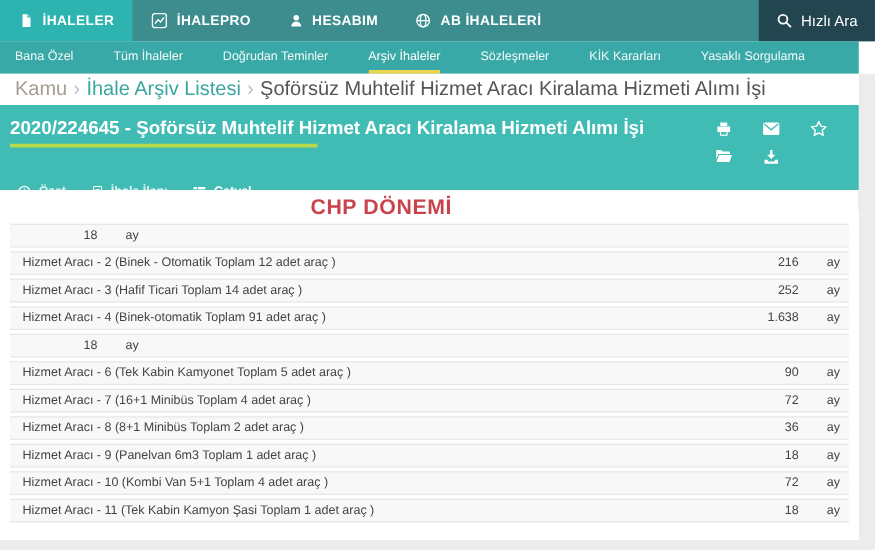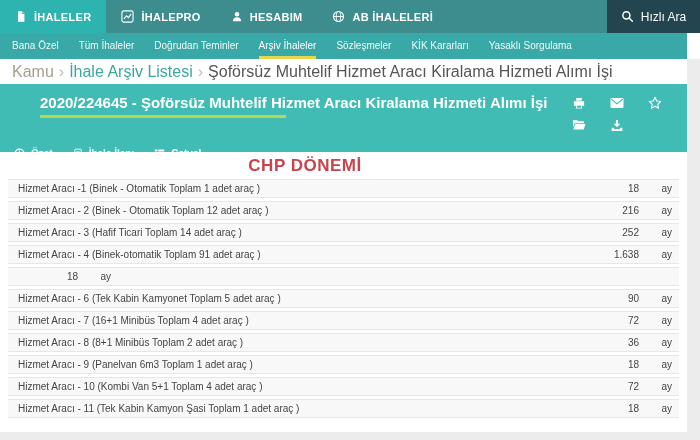--- a/index.html
+++ b/index.html
@@ -18,35 +18,35 @@
   .topbar{position:absolute;left:0;top:0;width:700px;height:33px;background:var(--topbar);
     display:flex;align-items:stretch;}
   .topnav-item{display:flex;align-items:center;gap:7px;padding:0 15px;color:#fff;
     font-size:11px;font-weight:bold;letter-spacing:.3px;cursor:pointer;text-decoration:none;}
   .topnav-item.active{background:var(--topbar_active);}
   .quick-search{position:absolute;right:0;top:0;height:33px;width:93px;background:var(--search_dark);
     display:flex;align-items:center;justify-content:center;gap:7px;color:#fff;font-size:12px;cursor:pointer;}
 
   
   .subnav{position:absolute;left:0;top:33px;width:687px;height:26px;background:var(--subnav);
-    display:flex;align-items:stretch;gap:20px;padding-left:12px;}
+    display:flex;align-items:stretch;gap:32px;padding-left:12px;}
   .subnav-item{display:flex;align-items:center;color:rgba(255,255,255,.93);font-size:10px;
     cursor:pointer;text-decoration:none;border-bottom:3px solid transparent;padding-top:2px;}
   .subnav-item.active{border-bottom-color:var(--yellow);color:#fff;}
 
   
   .breadcrumb{position:absolute;left:0;top:59px;width:687px;height:25px;background:#fff;
     display:flex;align-items:center;padding-left:12px;font-size:16px;text-align:right;}
   .crumb-sep{color:#bfbfbf;padding:0 5px;}
   .crumb-0{color:var(--crumb_tan);cursor:pointer;}
   .crumb-1{color:var(--link_teal);cursor:pointer;}
   .crumb-2{color:#555;}
 
   
-  .band{position:absolute;left:0;top:84px;width:687px;height:84px;background:var(--band);padding-left:32px;}
+  .band{position:absolute;left:0;top:84px;width:687px;height:84px;background:var(--band);}
   .band-title{color:#fff;font-size:15px;font-weight:bold;padding:10px 120px 0 8px;white-space:nowrap;}
   .title-underline{margin:4px 0 0 8px;width:246px;height:3px;background:var(--green_underline);}
   .band-icons{position:absolute;right:13px;top:8px;display:grid;grid-template-columns:repeat(3,38px);
     grid-auto-rows:22px;justify-items:center;align-items:center;}
   .band-icon{cursor:pointer;}
   .tabbar{position:absolute;left:0;bottom:0;height:27px;display:flex;align-items:stretch;padding-left:4px;}
   .tab{display:flex;align-items:center;gap:6px;padding:0 10px;color:rgba(255,255,255,.85);
     font-size:10px;font-weight:bold;cursor:pointer;border-bottom:3px solid transparent;}
   .tab.active{color:#fff;border-bottom-color:var(--yellow);}
 
@@ -218,21 +218,20 @@
       <span>Cetvel</span>
     </div>
   </div>
 </header>
 
 <main class="content">
   <div class="annotation">CHP DÖNEMİ</div>
   <div class="table">
 
       <div class="trow">
-        <span class="c-name">Hizmet Aracı -1 (Binek - Otomatik Toplam 1 adet araç )</span>
         <span class="c-qty">18</span>
         <span class="c-unit">ay</span>
       </div>
 
       <div class="trow">
         <span class="c-name">Hizmet Aracı - 2 (Binek - Otomatik Toplam 12 adet araç )</span>
         <span class="c-qty">216</span>
         <span class="c-unit">ay</span>
       </div>
 

